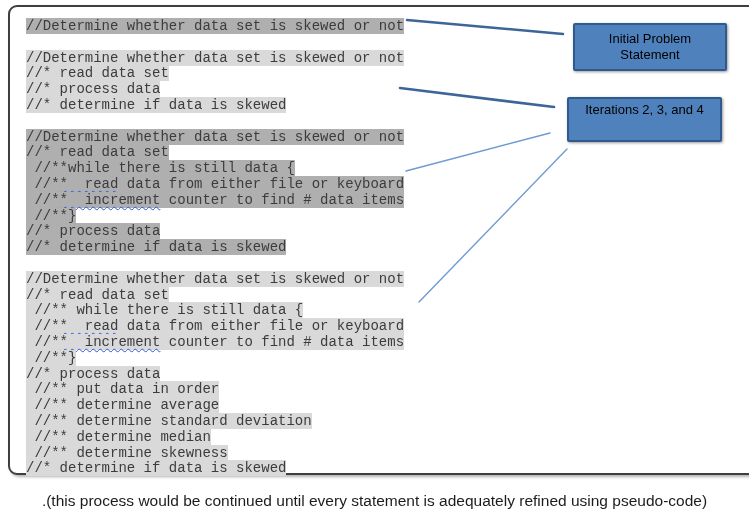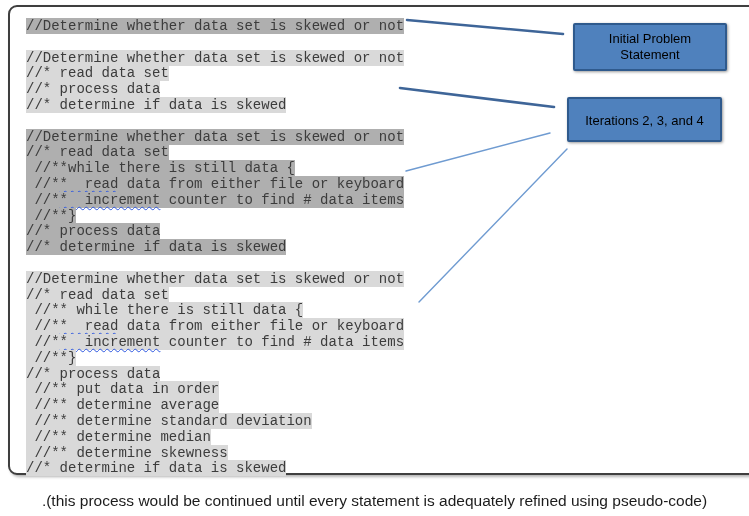--- a/index.html
+++ b/index.html
@@ -59,21 +59,21 @@
     justify-content:center;
   }
   .callout-1{
     left:573px;top:23px;width:154px;height:48px;
     align-items:center;
     padding:0 7px;
   }
   .callout-2{
     left:567px;top:97px;width:155px;height:45px;
     align-items:flex-start;
-    padding-top:14px;
+    padding-top:3px;
   }
   
   .connector-svg{
     position:absolute;left:0;top:0;width:749px;height:516px;
     pointer-events:none;
   }
   
   .figure-caption{
     position:absolute;
     left:1px;top:491px;width:747px;

